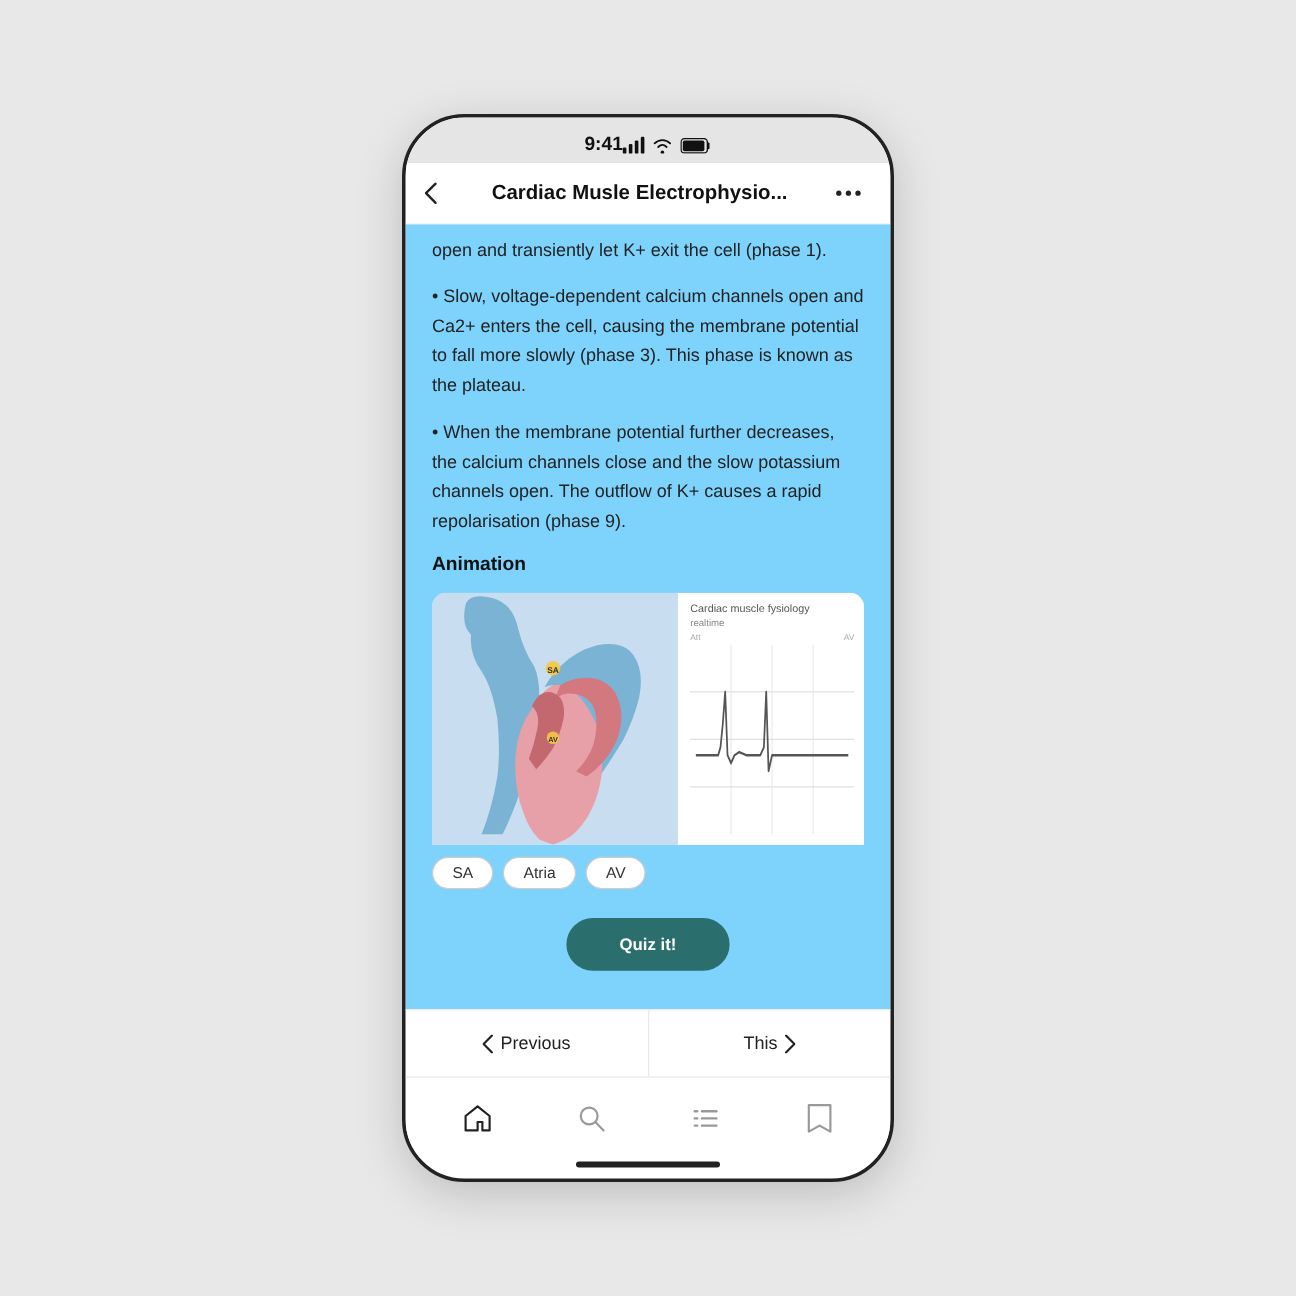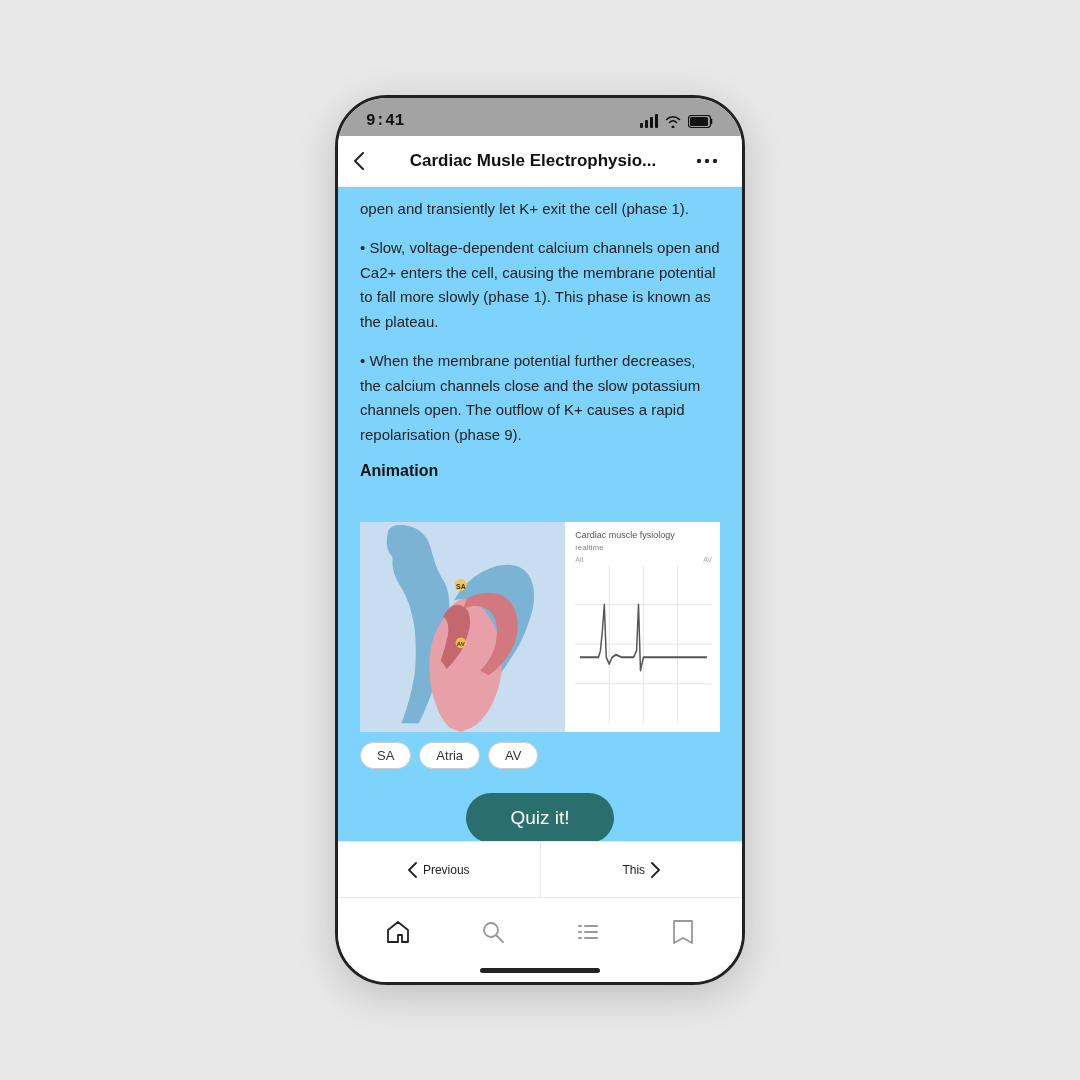--- a/index.html
+++ b/index.html
@@ -17,25 +17,24 @@
       height: 890px;
       background: #fff;
       border-radius: 52px;
       border: 3px solid #222;
       overflow: hidden;
       position: relative;
       box-shadow: 0 10px 40px rgba(0,0,0,0.18);
     }
     .status-bar {
       display: flex;
-      justify-content: space-between;
+      justify-content: center;
       align-items: center;
       padding: 14px 28px 6px 28px;
-      background: #a3a3a3;
-      font-family: Liberation Mono, monospace;
+      background: #e5e5e5;
     }
     .status-time {
       font-size: 16px;
       font-weight: 600;
       color: #111;
     }
     .status-icons {
       display: flex;
       align-items: center;
       gap: 6px;
@@ -94,21 +93,20 @@
       width: 100%;
       border-radius: 12px;
       overflow: hidden;
       margin-bottom: 14px;
     }
     .animation-panels {
       display: flex;
       width: 100%;
       height: 210px;
       background: #e0ecf7;
-      margin-top: 28px;
     }
     .heart-panel {
       width: 57%;
       background: #c8def0;
       position: relative;
       overflow: hidden;
       display: flex;
       align-items: center;
       justify-content: center;
     }
@@ -162,37 +160,37 @@
       display: flex;
       justify-content: center;
       margin: 18px 0 10px 0;
     }
     .quiz-btn {
       background: #2a6e6e;
       color: #fff;
       border: none;
       border-radius: 30px;
       padding: 14px 44px;
-      font-size: 19px;
-      font-weight: 400;
+      font-size: 14px;
+      font-weight: 700;
       cursor: pointer;
     }
     .pagination-bar {
       display: flex;
       border-top: 1px solid #e8e8e8;
       height: 56px;
       background: #fff;
     }
     .pagination-btn {
       flex: 1;
       display: flex;
       align-items: center;
       justify-content: center;
       gap: 6px;
-      font-size: 12px;
+      font-size: 15px;
       font-weight: 500;
       color: #222;
       cursor: pointer;
       background: none;
       border: none;
     }
     .pagination-btn:first-child {
       border-right: 1px solid #e8e8e8;
     }
     .bottom-nav {
@@ -275,21 +273,21 @@
       <svg width="22" height="6" viewBox="0 0 22 6" fill="none">
         <circle cx="3" cy="3" r="2.2" fill="#222"></circle>
         <circle cx="11" cy="3" r="2.2" fill="#222"></circle>
         <circle cx="19" cy="3" r="2.2" fill="#222"></circle>
       </svg>
     </div>
   </div>
 
   <div class="content-scroll">
     <p class="body-text">open and transiently let K+ exit the cell (phase 1).</p>
-    <p class="body-text">• Slow, voltage-dependent calcium channels open and Ca2+ enters the cell, causing the membrane potential to fall more slowly (phase 1). This phase is known as the plateau.</p>
+    <p class="body-text">• Slow, voltage-dependent calcium channels open and Ca2+ enters the cell, causing the membrane potential to fall more slowly (phase 3). This phase is known as the plateau.</p>
     <p class="body-text">• When the membrane potential further decreases, the calcium channels close and the slow potassium channels open. The outflow of K+ causes a rapid repolarisation (phase 9).</p>
 
     <h2 class="section-title">Animation</h2>
 
     <div class="animation-container">
       <div class="animation-panels">
 
         <div class="heart-panel">
           <svg viewBox="0 0 220 240" width="210" height="210">
 

